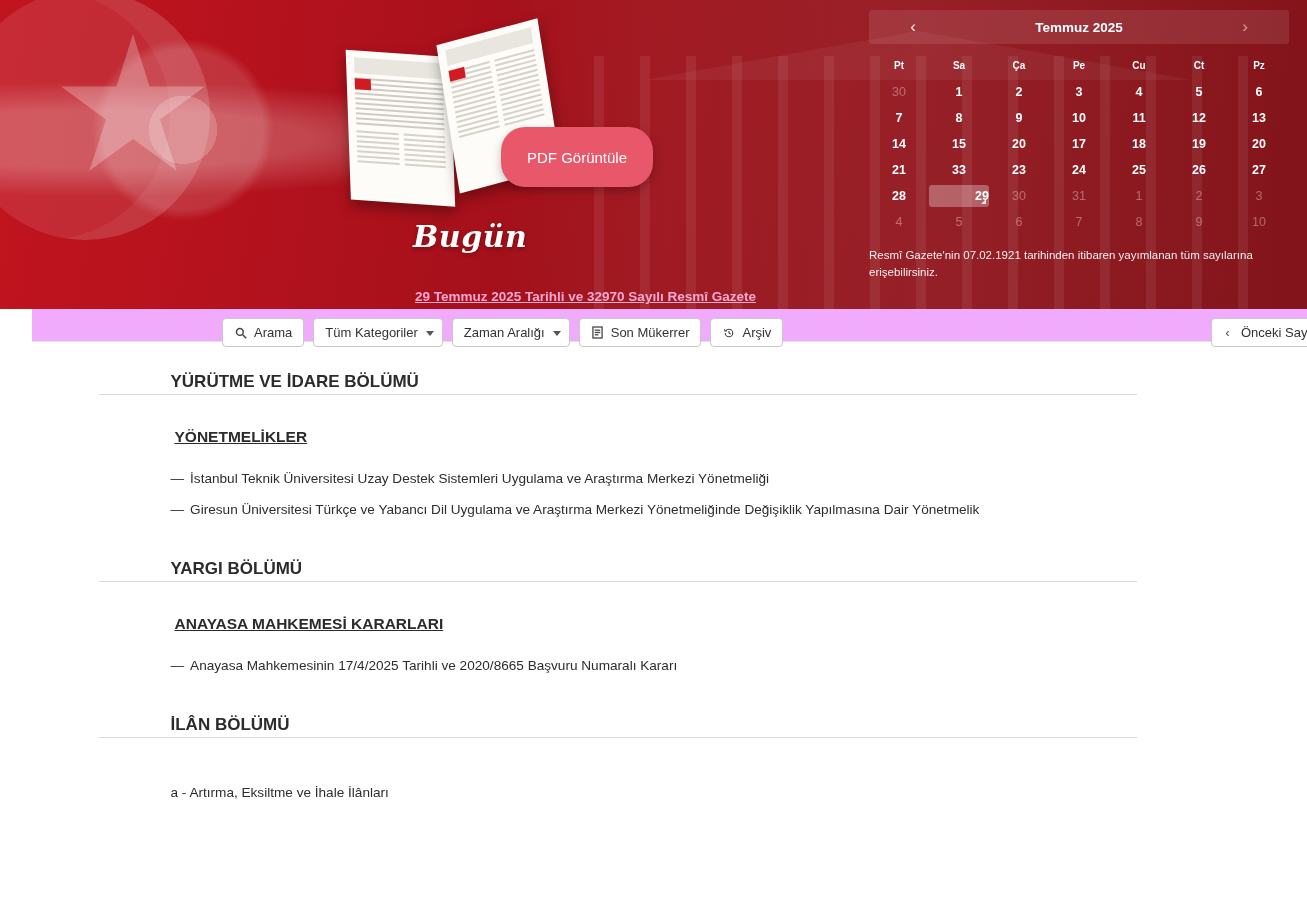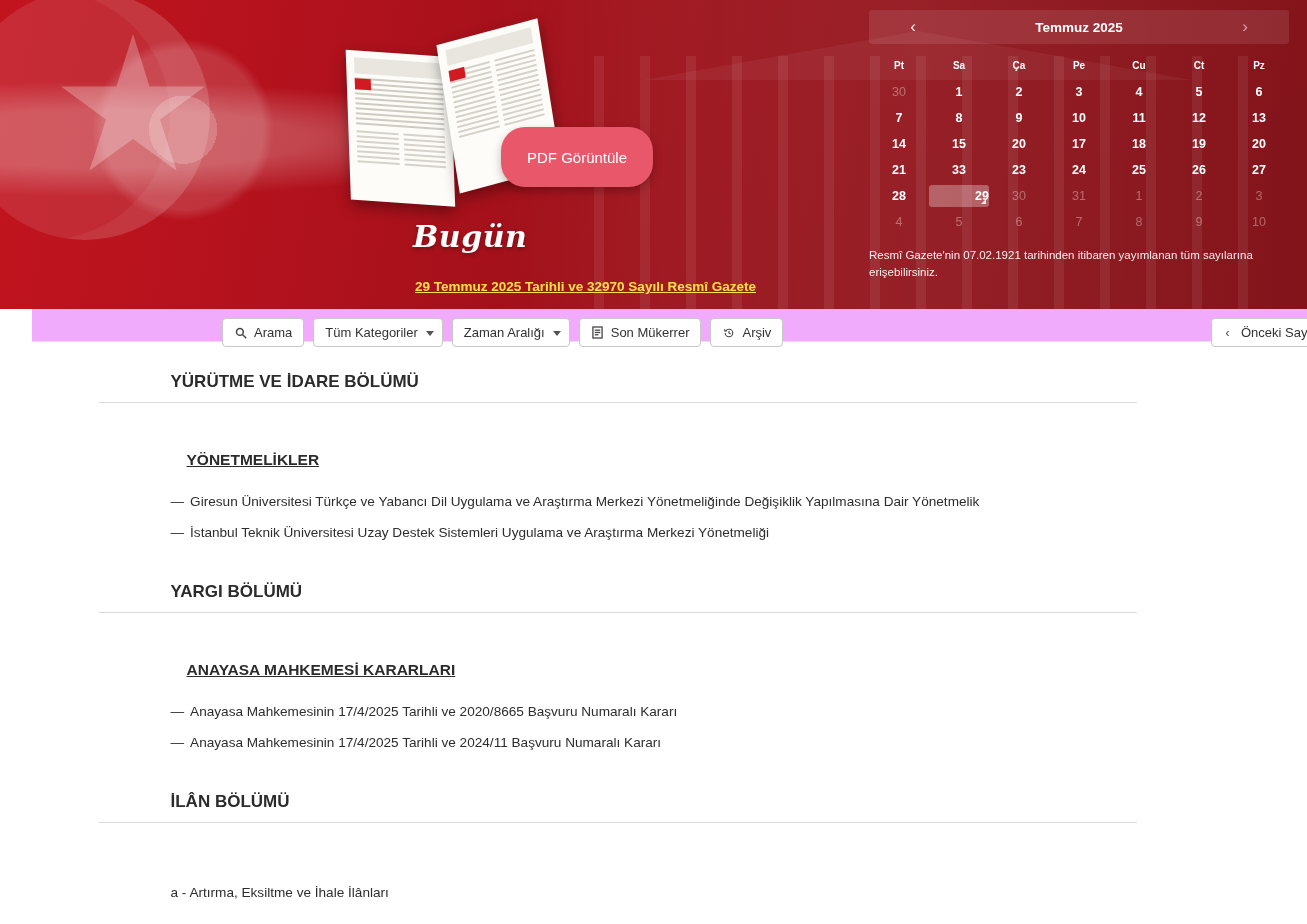--- a/index.html
+++ b/index.html
@@ -131,22 +131,22 @@
     font-family: "DejaVu Serif", serif;
     font-style: italic;
     font-weight: bold;
     font-size: 30px;
     letter-spacing: 0.5px;
     text-shadow: 0 2px 4px rgba(0,0,0,0.3);
   }
 
   .today-link {
     position: absolute;
-    left: 415px; top: 279px;
-    color: #fde047;
+    left: 415px; top: 289px;
+    color: #f9a8d4;
     font-size: 13.5px;
     font-weight: bold;
     text-decoration: underline;
     cursor: pointer;
   }
 
   
   .calendar {
     position: absolute;
     left: 869px; top: 10px;
@@ -247,32 +247,32 @@
 
   
   .content {
     position: relative;
     width: 1307px;
     padding: 30px 0 0 0;
   }
   .wrap { width: 1110px; margin: 0 auto; padding-left: 72px; }
 
   h2.section {
-    margin: 0 0 15px 0;
-    padding: 0 0 10px 0;
+    margin: 0 0 0 0;
+    padding: 0 0 2px 0;
     font-size: 17px;
     font-weight: bold;
     color: #2b2b2b;
     border-bottom: 1px solid #d9d9d9;
     width: 1038px;
     margin-left: -72px;
     padding-left: 72px;
   }
   h3.sub {
-    margin: 33px 0 0 16px;
+    margin: 33px 0 0 4px;
     font-size: 15.5px;
     font-weight: bold;
     color: #2b2b2b;
     text-decoration: underline;
     display: inline-block;
     cursor: pointer;
   }
   ul.items { list-style: none; margin: 17px 0 0 0; padding: 0; }
   ul.items li {
     font-size: 13.6px;
@@ -486,21 +486,20 @@
 
     <div class="ctl prev-issue">
       <span class="ico">‹</span>
       <span>Önceki Sayı</span>
     </div>
   </div>
 </div>
 
 <div class="content">
   <div class="wrap" id="sections-wrap"><h2 class="section">YÜRÜTME VE İDARE BÖLÜMÜ</h2><h3 class="sub">YÖNETMELİKLER</h3><ul class="items">
+        <li><span class="dash">—</span><span>İstanbul Teknik Üniversitesi Uzay Destek Sistemleri Uygulama ve Araştırma Merkezi Yönetmeliği</span></li>
         <li><span class="dash">—</span><span>Giresun Üniversitesi Türkçe ve Yabancı Dil Uygulama ve Araştırma Merkezi Yönetmeliğinde Değişiklik Yapılmasına Dair Yönetmelik</span></li>
-        <li><span class="dash">—</span><span>İstanbul Teknik Üniversitesi Uzay Destek Sistemleri Uygulama ve Araştırma Merkezi Yönetmeliği</span></li>
       </ul><div class="gap-lg"></div><h2 class="section">YARGI BÖLÜMÜ</h2><h3 class="sub">ANAYASA MAHKEMESİ KARARLARI</h3><ul class="items">
         <li><span class="dash">—</span><span>Anayasa Mahkemesinin 17/4/2025 Tarihli ve 2020/8665 Başvuru Numaralı Kararı</span></li>
-        <li><span class="dash">—</span><span>Anayasa Mahkemesinin 17/4/2025 Tarihli ve 2024/11 Başvuru Numaralı Kararı</span></li>
       </ul><div class="gap-lg"></div><h2 class="section">İLÂN BÖLÜMÜ</h2><div class="gap-md"></div><ul class="items plain">
         <li>a - Artırma, Eksiltme ve İhale İlânları</li>
       </ul></div>
 </div>
 
 </body></html>

